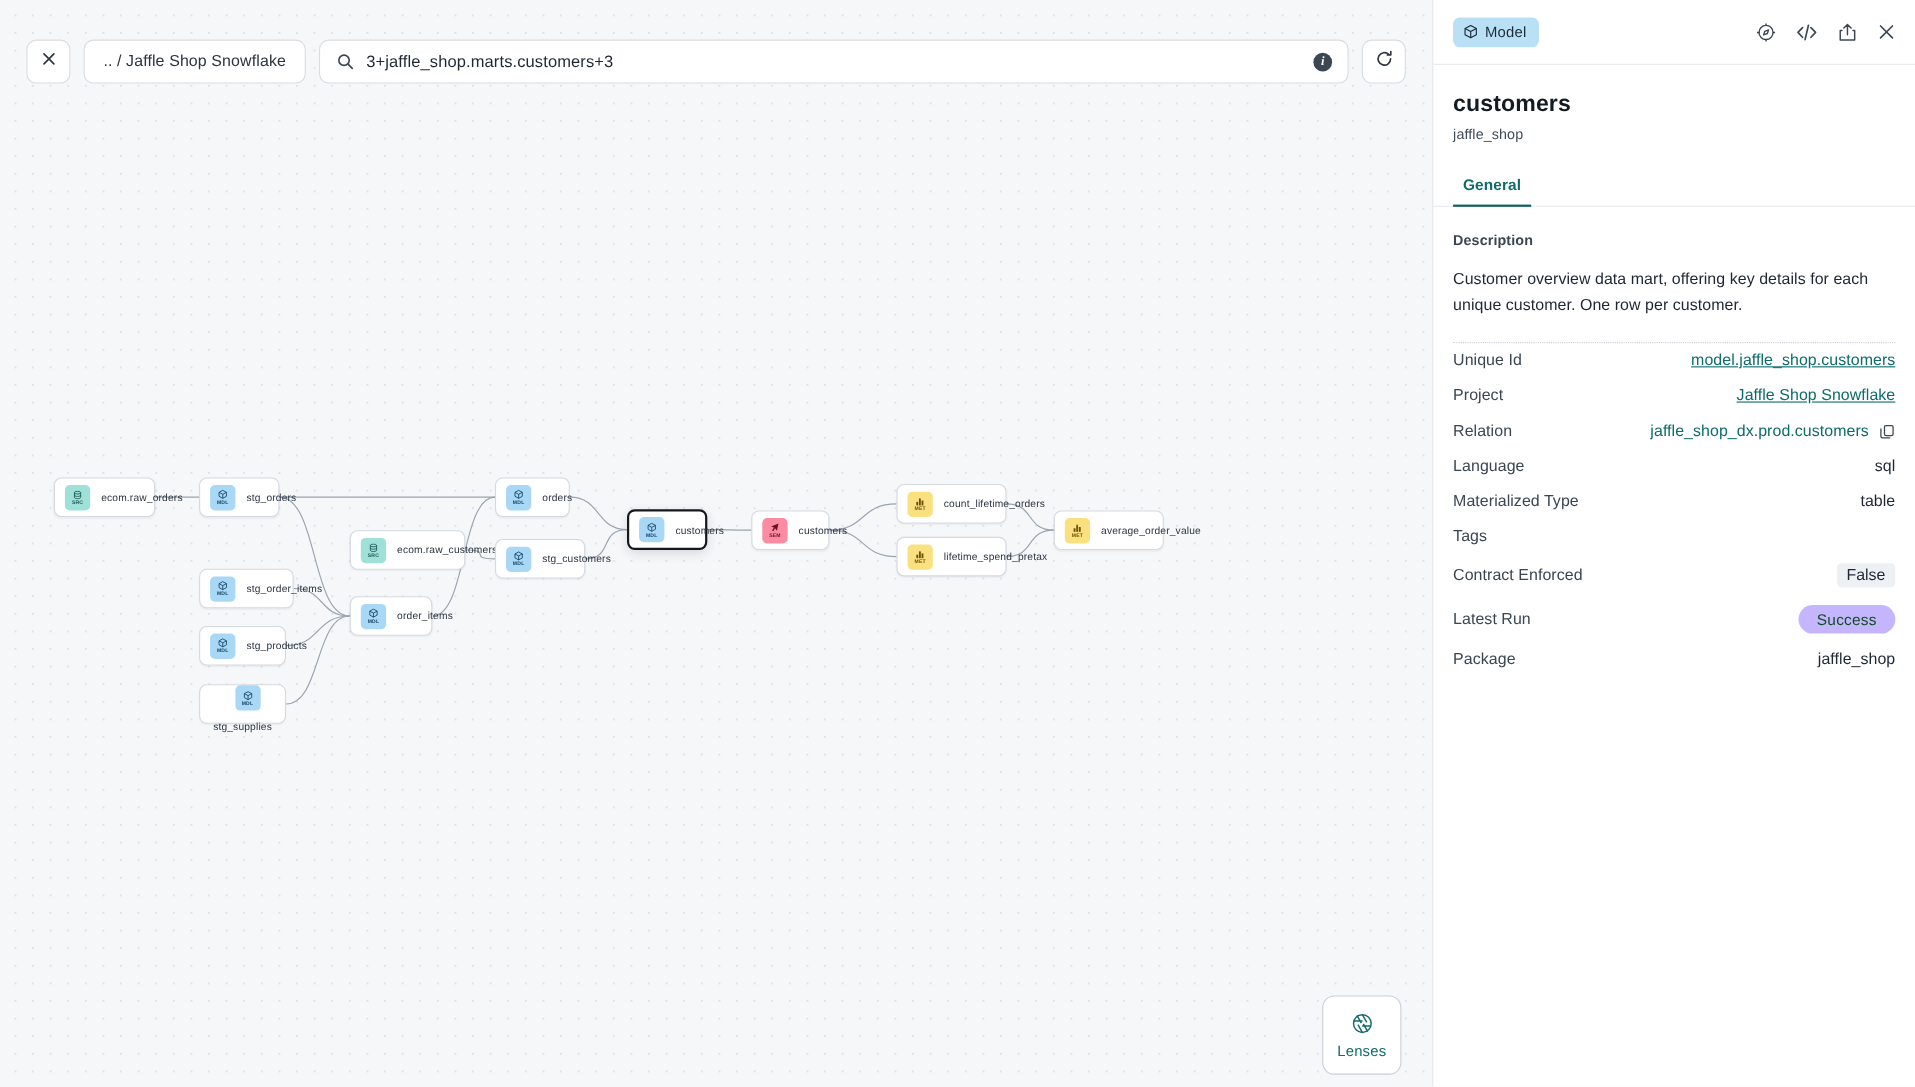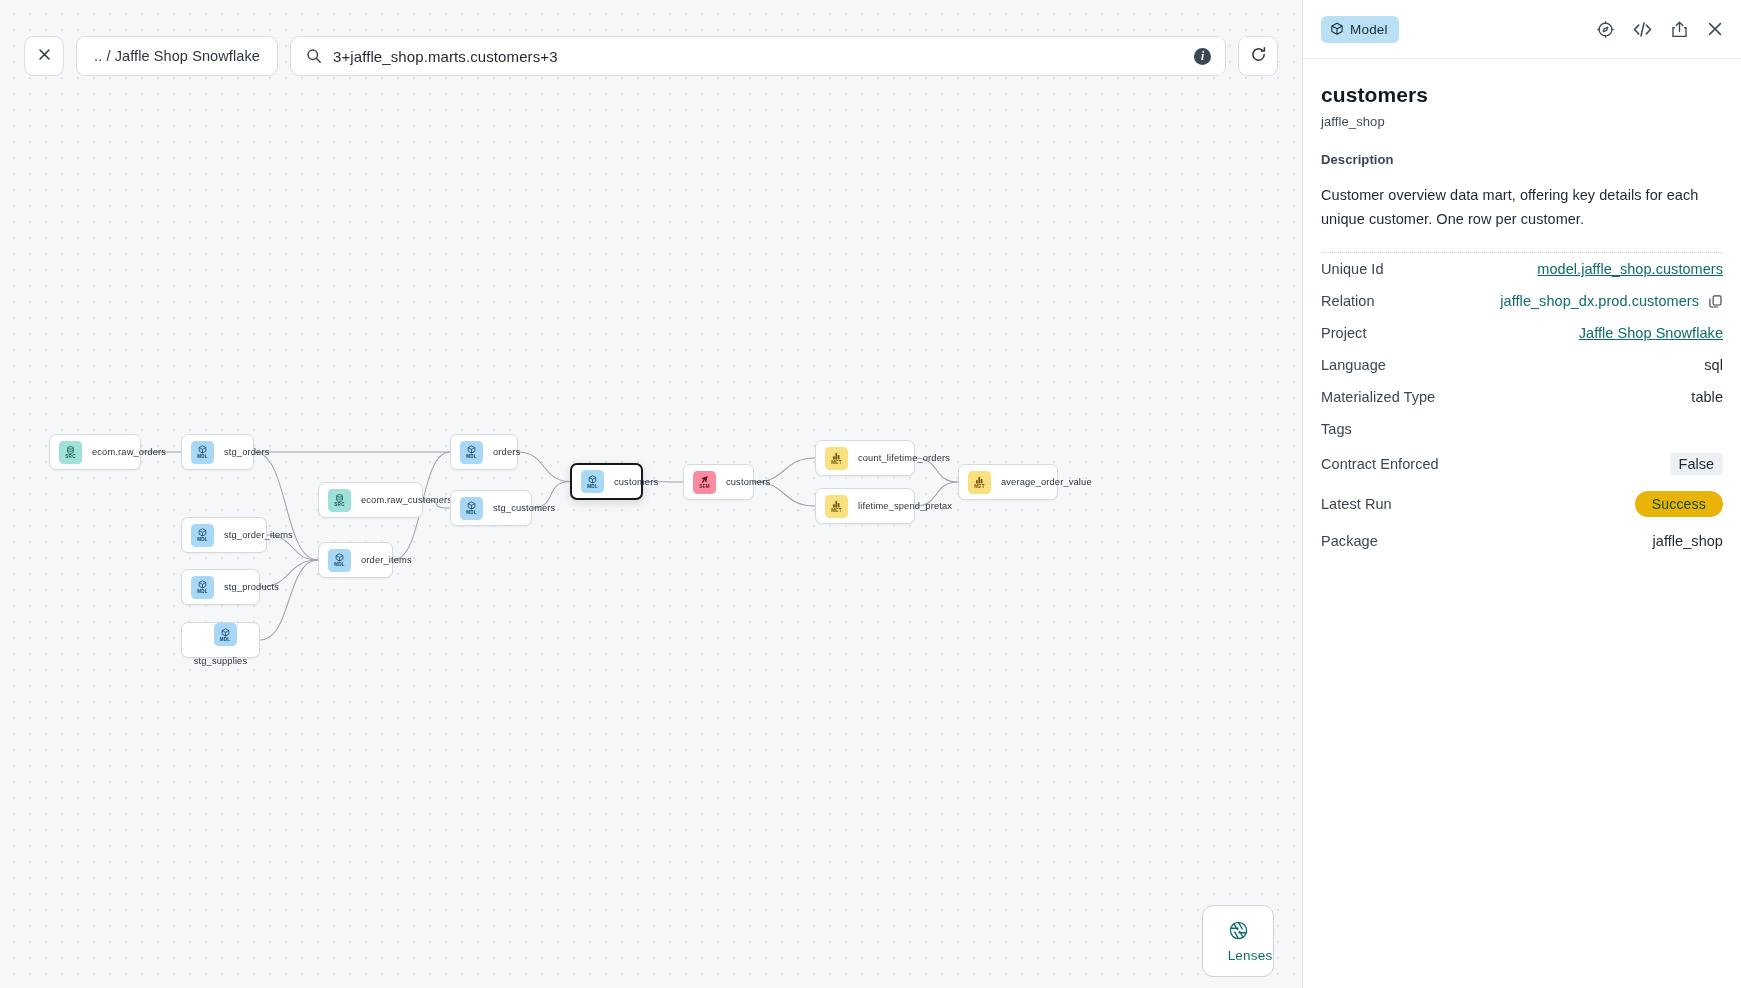--- a/index.html
+++ b/index.html
@@ -105,21 +105,21 @@
   
   #lenses-btn {
     position: absolute; left: 1202px; top: 905px;
     width: 72px; height: 72px;
     background: #ffffff; border: 1px solid #c9d0d8;
     border-radius: 11px;
     display: flex; flex-direction: column;
     align-items: center; justify-content: center; gap: 7px;
     cursor: pointer;
   }
-  #lenses-label { font-size: 13.5px; color: #126b6b; letter-spacing: .2px; padding-left: 24px; }
+  #lenses-label { font-size: 13.5px; color: #126b6b; letter-spacing: .2px; }
 
   
   #panel {
     position: absolute; left: 1302px; top: 0;
     width: 439px; height: 988px;
     background: #ffffff;
     border-left: 1px solid #e2e6ea;
     display: flex; flex-direction: column;
   }
   #panel-top {
@@ -165,21 +165,21 @@
   .row-key { font-size: 14.5px; color: #3b4652; white-space: nowrap; letter-spacing: .05px; }
   .row-val { font-size: 14.5px; color: #1f2733; text-align: right; letter-spacing: .05px; }
   .row-val.link { color: #0d6b6b; text-decoration: underline; cursor: pointer; }
   .row-val.teal { color: #0d6b6b; }
   .row-val-wrap { display: flex; align-items: center; gap: 9px; justify-content: flex-end; }
   .chip-gray {
     background: #eef1f4; border-radius: 4px; padding: 3px 9px;
     font-size: 14.5px; color: #1f2733;
   }
   .pill-success {
-    background: #eab308; color: #0f4d24; border-radius: 13px;
+    background: #c4b5fd; color: #0f4d24; border-radius: 13px;
     padding: 5px 17px; font-size: 14px; letter-spacing: .2px;
   }
   .copy-ico { cursor: pointer; color: #3c4754; display: flex; flex: none; }
 </style>
 </head>
 <body>
 
 <div id="app">
 
   <div id="canvas">
@@ -434,51 +434,54 @@
           </svg>
         </span>
       </div>
     </div>
 
     <div id="panel-head">
       <div id="panel-title">customers</div>
       <div id="panel-subtitle">jaffle_shop</div>
     </div>
 
+    <div id="tabs">
+        <div class="tab active">General</div>
+      </div>
 
     <div id="panel-body">
       <div id="desc-label">Description</div>
       <div id="desc-text">Customer overview data mart, offering key details for each unique customer. One row per customer.</div>
       <div id="desc-rule"></div>
       <div id="rows">
           <div class="row">
             <div class="row-key">Unique Id</div>
             <div class="row-val-wrap">
               <div class="row-val link">model.jaffle_shop.customers</div>
+            </div>
+          </div>
+          <div class="row">
+            <div class="row-key">Project</div>
+            <div class="row-val-wrap">
+              <div class="row-val link">Jaffle Shop Snowflake</div>
             </div>
           </div>
           <div class="row">
             <div class="row-key">Relation</div>
             <div class="row-val-wrap">
               <div class="row-val teal">jaffle_shop_dx.prod.customers</div>
               <span class="copy-ico">
                 <svg width="15" height="15" viewBox="0 0 18 18" fill="none" stroke="currentColor" stroke-width="1.4" stroke-linejoin="round">
                   <rect x="6.2" y="2.2" width="9.4" height="11" rx="1.7"></rect>
                   <path d="M12.4 15.6 L4 15.6 A1.7 1.7 0 0 1 2.3 13.9 L2.3 5.4"></path>
                 </svg>
               </span>
             </div>
           </div>
           <div class="row">
-            <div class="row-key">Project</div>
-            <div class="row-val-wrap">
-              <div class="row-val link">Jaffle Shop Snowflake</div>
-            </div>
-          </div>
-          <div class="row">
             <div class="row-key">Language</div>
             <div class="row-val-wrap">
               <div class="row-val">sql</div>
             </div>
           </div>
           <div class="row">
             <div class="row-key">Materialized Type</div>
             <div class="row-val-wrap">
               <div class="row-val">table</div>
             </div>

